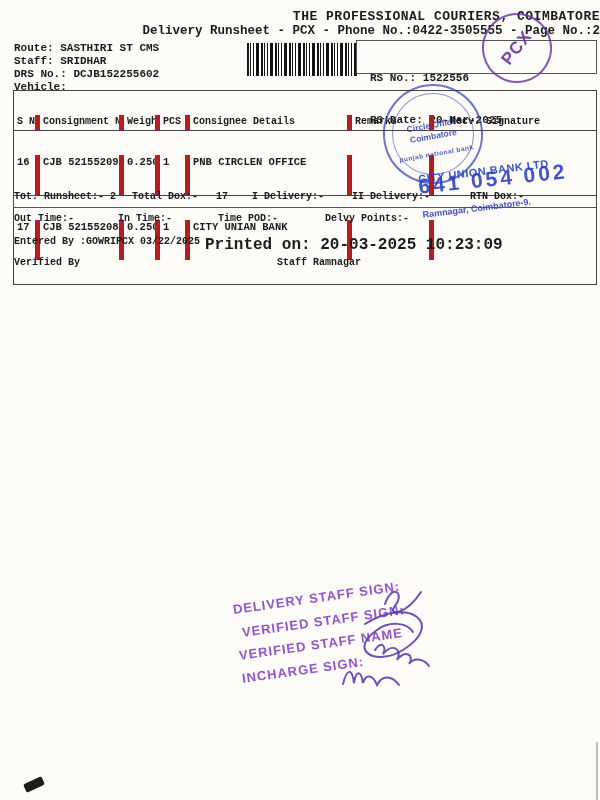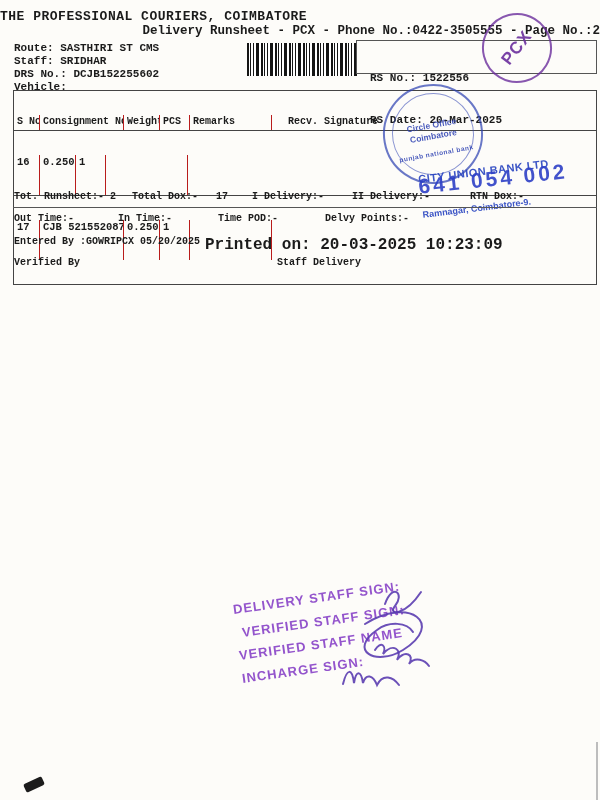--- a/index.html
+++ b/index.html
@@ -3,41 +3,41 @@
 <meta charset="utf-8">
 <style>
   html,body { margin:0; padding:0; background:#e8e8e8; }
   .page {
     position:relative; width:600px; height:800px; margin:0 auto;
     background:#fdfcf9; overflow:hidden;
     font-family:"Liberation Mono","DejaVu Sans Mono",monospace;
     color:#1b1b1b; font-weight:700;
   }
   .abs { position:absolute; white-space:pre; }
-  .title { left:0; right:0; text-align:left; top:9px; font-size:13px; letter-spacing:.5px; }
+  .title { left:0; right:0; text-align:right; top:9px; font-size:13px; letter-spacing:.5px; }
   .subtitle { left:0; right:0; text-align:right; top:24px; font-size:12.5px; }
   .meta-line { left:14px; font-size:11px; }
   .rs-box {
     left:356px; top:40px; width:241px; height:34px; border:1px solid #555;
     box-sizing:border-box; padding:2px 13px; font-size:11px; line-height:14px;
   }
   .barcode {
     left:247px; top:43px; width:110px; height:33px;
     background:repeating-linear-gradient(90deg,#151515 0 2px,#fff 2px 3px,#151515 3px 4px,#fff 4px 6px,#151515 6px 7px,#fff 7px 9px,#151515 9px 12px,#fff 12px 14px);
   }
   
   .rs-table {
     left:13px; top:90px; width:584px; border:1px solid #444; box-sizing:border-box;
     font-size:10.5px;
   }
   .t-row { display:flex; }
   .t-row.head { height:15px; border-bottom:1px solid #444; font-size:10px; }
   .t-row.body { height:40px;justify-content:flex-end; }
   .t-row.body.mid { border-bottom:1px solid #444; }
-  .t-cell { border-right:1px solid #b91c1c; padding:1px 3px 0 3px; box-sizing:border-box; overflow:hidden; }
+  .t-cell { border-right:5px solid #b91c1c; padding:1px 3px 0 3px; box-sizing:border-box; overflow:hidden; }
   .c1{width:26px;} .c2{width:84px;} .c3{width:36px;} .c4{width:30px;} .c5{width:162px;} .c6{width:82px;} .c7{flex:1; border-right:none;padding-left:16px;}
   
   .pcx-stamp {
     left:482px; top:13px; width:66px; height:66px; border-radius:50%;
     border:2.5px solid rgba(106,45,156,.8); transform:rotate(-14deg);
     display:flex; align-items:center; justify-content:center;
   }
   .pcx-stamp span { transform:rotate(-38deg); color:rgba(106,45,156,.9); font-size:17px; letter-spacing:1px; font-family:"Liberation Sans",sans-serif; font-weight:700; }
   .pnb-stamp {
     left:383px; top:84px; width:96px; height:96px; border-radius:50%;
@@ -93,35 +93,39 @@
   <div class="abs pcx-stamp">
     <span>PCX</span>
   </div>
 
   <div class="abs rs-table">
     <div class="t-row head">
       <div class="t-cell c1">S No</div>
       <div class="t-cell c2">Consignment No</div>
       <div class="t-cell c3">Weight</div>
       <div class="t-cell c4">PCS</div>
+      <div class="t-cell c5">Consignee Details</div>
       <div class="t-cell c6">Remarks</div>
       <div class="t-cell c7">Recv. Signature</div>
     </div>
     <div class="t-row body mid">
       <div class="t-cell c1">16</div>
+      <div class="t-cell c2">CJB 521552097</div>
       <div class="t-cell c3">0.250</div>
       <div class="t-cell c4">1</div>
+      <div class="t-cell c5">PNB CIRCLEN OFFICE</div>
       <div class="t-cell c6"></div>
       <div class="t-cell c7"></div>
     </div>
     <div class="t-row body">
       <div class="t-cell c1">17</div>
       <div class="t-cell c2">CJB 521552087</div>
       <div class="t-cell c3">0.250</div>
       <div class="t-cell c4">1</div>
+      <div class="t-cell c5">CITY UNIAN BANK</div>
       <div class="t-cell c6"></div>
       <div class="t-cell c7"></div>
     </div>
   </div>
 
   <div class="abs pnb-stamp">
     <div class="pnb-inner"></div>
     <div class="pnb-l1">Circle Office</div>
     <div class="pnb-l2">Coimbatore</div>
     <div class="pnb-arc">punjab national bank</div>
@@ -139,25 +143,25 @@
   <div class="abs sum" style="left:352px; top:191px">II Delivery:-</div>
   <div class="abs sum" style="left:470px; top:191px">RTN Dox:-</div>
 
   <div class="abs hline"></div>
 
   <div class="abs sum" style="left:14px;  top:213px">Out Time:-</div>
   <div class="abs sum" style="left:118px; top:213px">In Time:-</div>
   <div class="abs sum" style="left:218px; top:213px">Time POD:-</div>
   <div class="abs sum" style="left:325px; top:213px">Delvy Points:-</div>
 
-  <div class="abs sum" style="left:14px;  top:236px; font-size:10px">Entered By :GOWRIPCX 05/20/2025</div>
+  <div class="abs sum" style="left:14px;  top:236px; font-size:10px">Entered By :GOWRIPCX 03/22/2025</div>
   <div class="abs sum" style="left:205px; top:236px; font-size:16px">Printed on: 20-03-2025 10:23:09</div>
 
   <div class="abs sum" style="left:14px;  top:257px">Verified By</div>
-  <div class="abs sum" style="left:277px; top:257px">Staff Delivery</div>
+  <div class="abs sum" style="left:277px; top:257px">Staff Ramnagar</div>
 
   <div class="abs pstamp" style="left:233px; top:602px">DELIVERY STAFF SIGN:</div>
   <div class="abs pstamp" style="left:242px; top:625px">VERIFIED STAFF SIGN:</div>
   <div class="abs pstamp" style="left:239px; top:648px">VERIFIED STAFF NAME</div>
   <div class="abs pstamp" style="left:242px; top:671px">INCHARGE SIGN:</div>
 
   <svg class="abs sig-svg" width="280" height="140" viewBox="0 0 280 140">
     <g fill="none" stroke="rgba(91,61,176,.9)" stroke-width="2" stroke-linecap="round">
       <path d="M160,32 c8,-22 20,-10 10,2 c-8,10 10,10 26,-14"></path>
       <path d="M140,52 c45,-28 80,0 38,26 c-28,17 -55,0 -26,-20 c12,-9 30,-8 36,2"></path>

